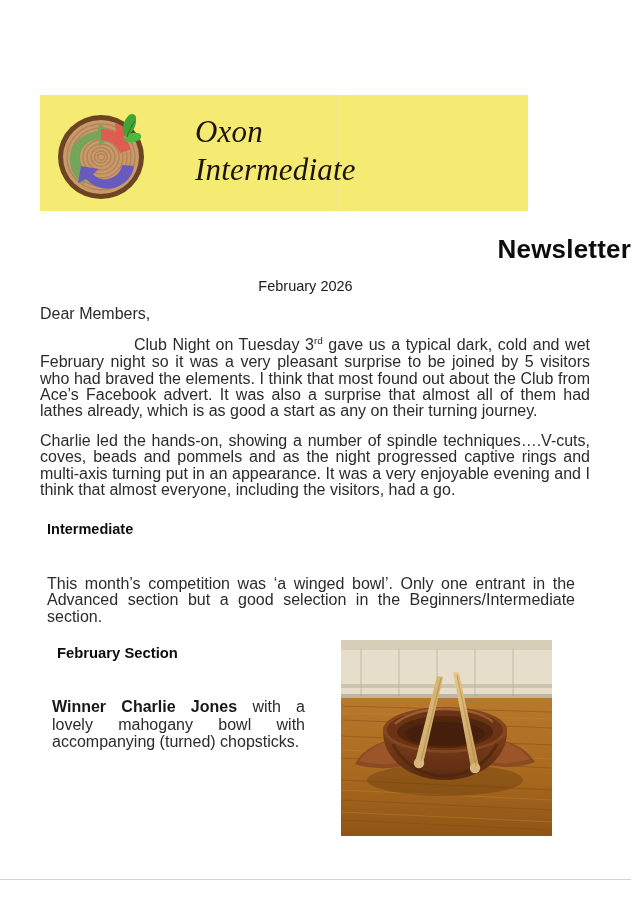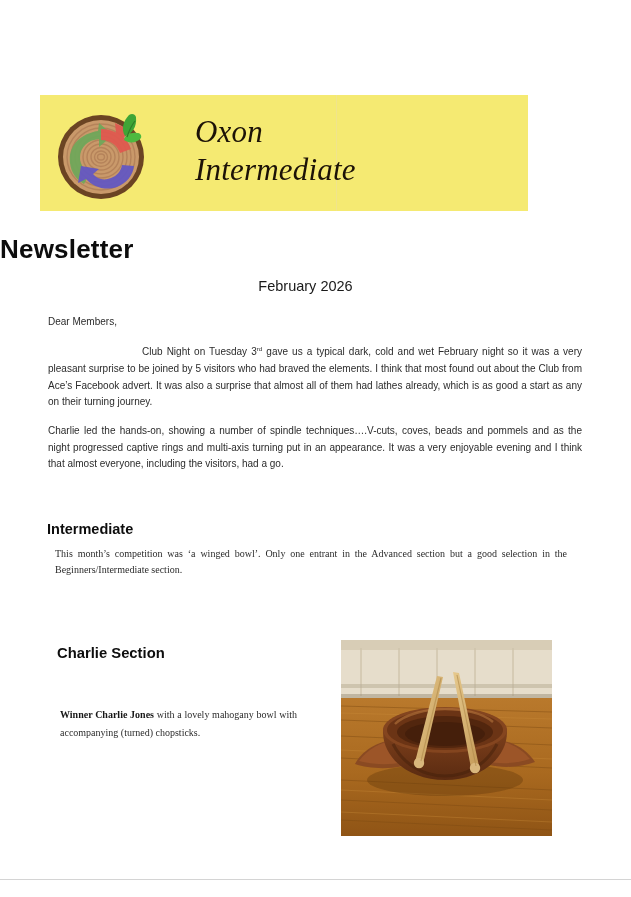--- a/index.html
+++ b/index.html
@@ -71,21 +71,21 @@
     letter-spacing: 0.2px;
   }
   .logo-wordmark .l2 { display: block; }
 
   
   .doc-title {
     position: absolute;
     left: 0;
     top: 234px;
     width: 631px;
-    text-align: left;
+    text-align: right;
     font-size: 26px;
     font-weight: bold;
     letter-spacing: 0.2px;
     color: #0d0d0d;
   }
   .doc-subtitle {
     position: absolute;
     left: 0;
     top: 278px;
     width: 611px;
@@ -95,22 +95,22 @@
   }
 
   
   .body-wrap {
     position: absolute;
     left: 40px;
     top: 306px;
     width: 550px;
   }
   p {
-    margin: 8px;
-    font-size: 10px;
+    margin: 0;
+    font-size: 16px;
     line-height: 16.4px;
     color: #2b2b2b;
   }
   .salutation { margin-bottom: 11px; }
   .just { text-align: justify; }
   .para-indent { text-indent: 94px; }
   .gap-1 { margin-top: 13px; }
 
   sup {
     font-size: 0.62em;
@@ -122,41 +122,40 @@
     position: absolute;
     left: 47px;
     top: 521px;
     font-size: 14.5px;
     font-weight: bold;
     color: #0d0d0d;
   }
   .competition-body {
     position: absolute;
     left: 47px;
-    top: 538px;
+    top: 576px;
     width: 528px;
-    font-family: Liberation Serif, serif;
   }
 
   .heading-advanced {
     position: absolute;
     left: 57px;
     top: 645px;
     font-size: 14.8px;
     font-weight: bold;
     color: #0d0d0d;
   }
 
   .advanced-body {
     position: absolute;
     left: 52px;
     top: 698px;
     width: 253px;
   }
-  .advanced-body p { line-height: 17.5px; font-family: Liberation Serif, serif; }
+  .advanced-body p { line-height: 17.5px; }
   .advanced-body b { font-weight: bold; color: #171717; }
 
   
   .photo {
     position: absolute;
     left: 341px;
     top: 640px;
     width: 211px;
     height: 196px;
     overflow: hidden;
@@ -234,21 +233,21 @@
     <p class="just para-indent"><span>Club Night on Tuesday 3</span><sup>rd</sup><span> gave us a typical dark, cold and wet February night so it was a very pleasant surprise to be joined by 5 visitors who had braved the elements. I think that most found out about the Club from Ace’s Facebook advert. It was also a surprise that almost all of them had lathes already, which is as good a start as any on their turning journey.</span></p>
 
     <p class="just gap-1">Charlie led the hands-on, showing a number of spindle techniques….V-cuts, coves, beads and pommels and as the night progressed captive rings and multi-axis turning put in an appearance. It was a very enjoyable evening and I think that almost everyone, including the visitors, had a go.</p>
   </div>
 
   <div class="heading-competition">Intermediate</div>
   <div class="competition-body">
     <p class="just">This month’s competition was ‘a winged bowl’. Only one entrant in the Advanced section but a good selection in the Beginners/Intermediate section.</p>
   </div>
 
-  <div class="heading-advanced">Charlie Section</div>
+  <div class="heading-advanced">February Section</div>
 
   <div class="advanced-body">
     <p class="just"><b>Winner Charlie Jones</b><span> with a lovely mahogany bowl with accompanying (turned) chopsticks.</span></p>
   </div>
 
   <div class="photo">
     <svg width="211" height="196" viewBox="0 0 211 196">
       <defs>
         <linearGradient id="tableGrad" x1="0" y1="0" x2="0" y2="1">
           <stop offset="0%" stop-color="#b9792c"></stop>

